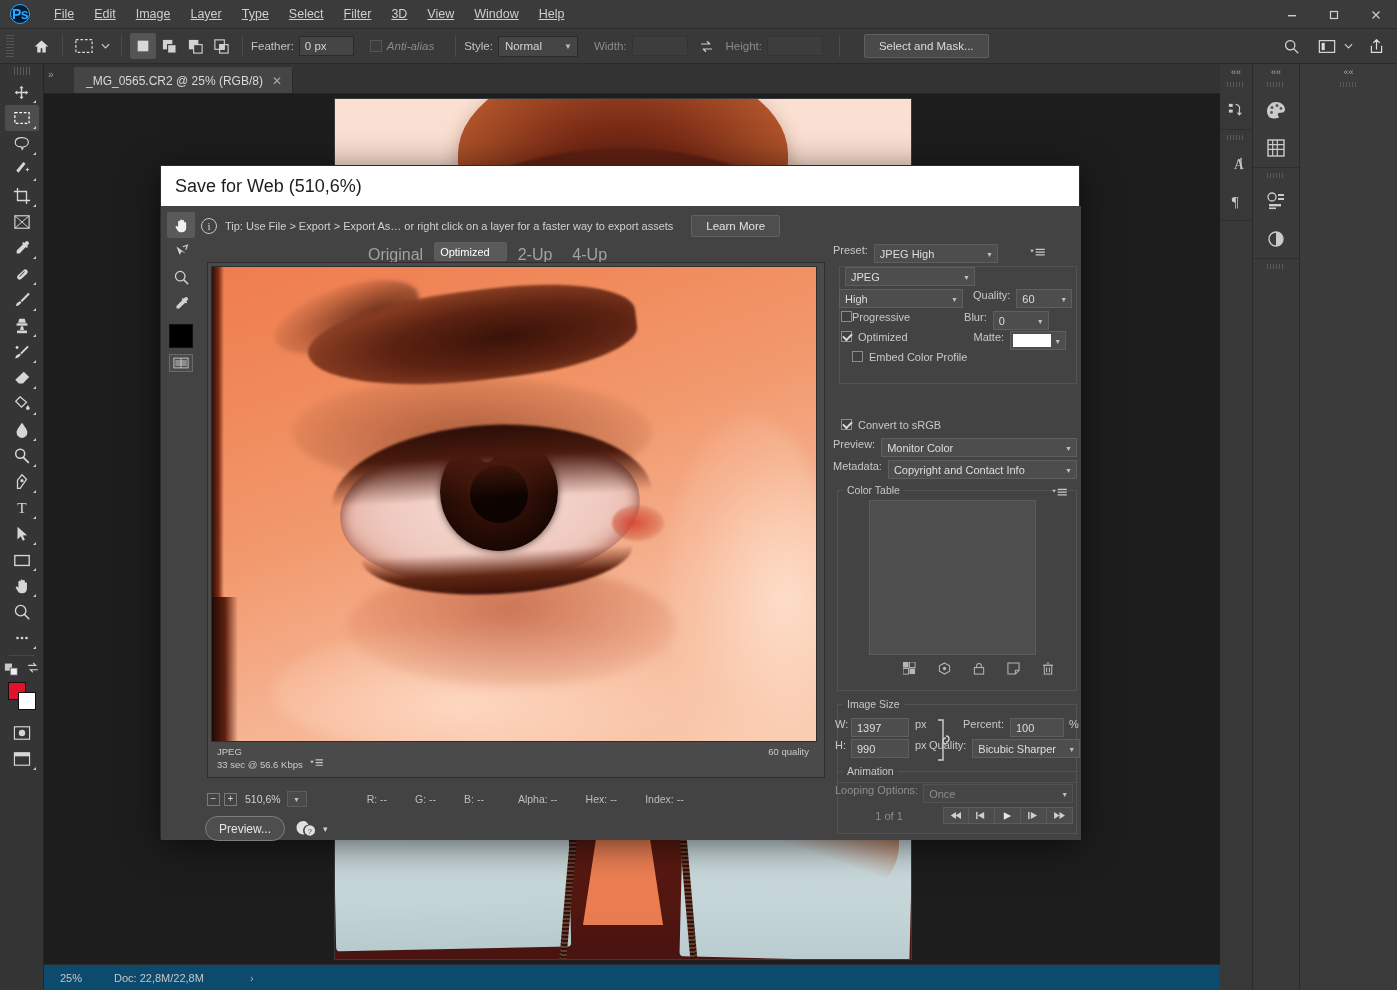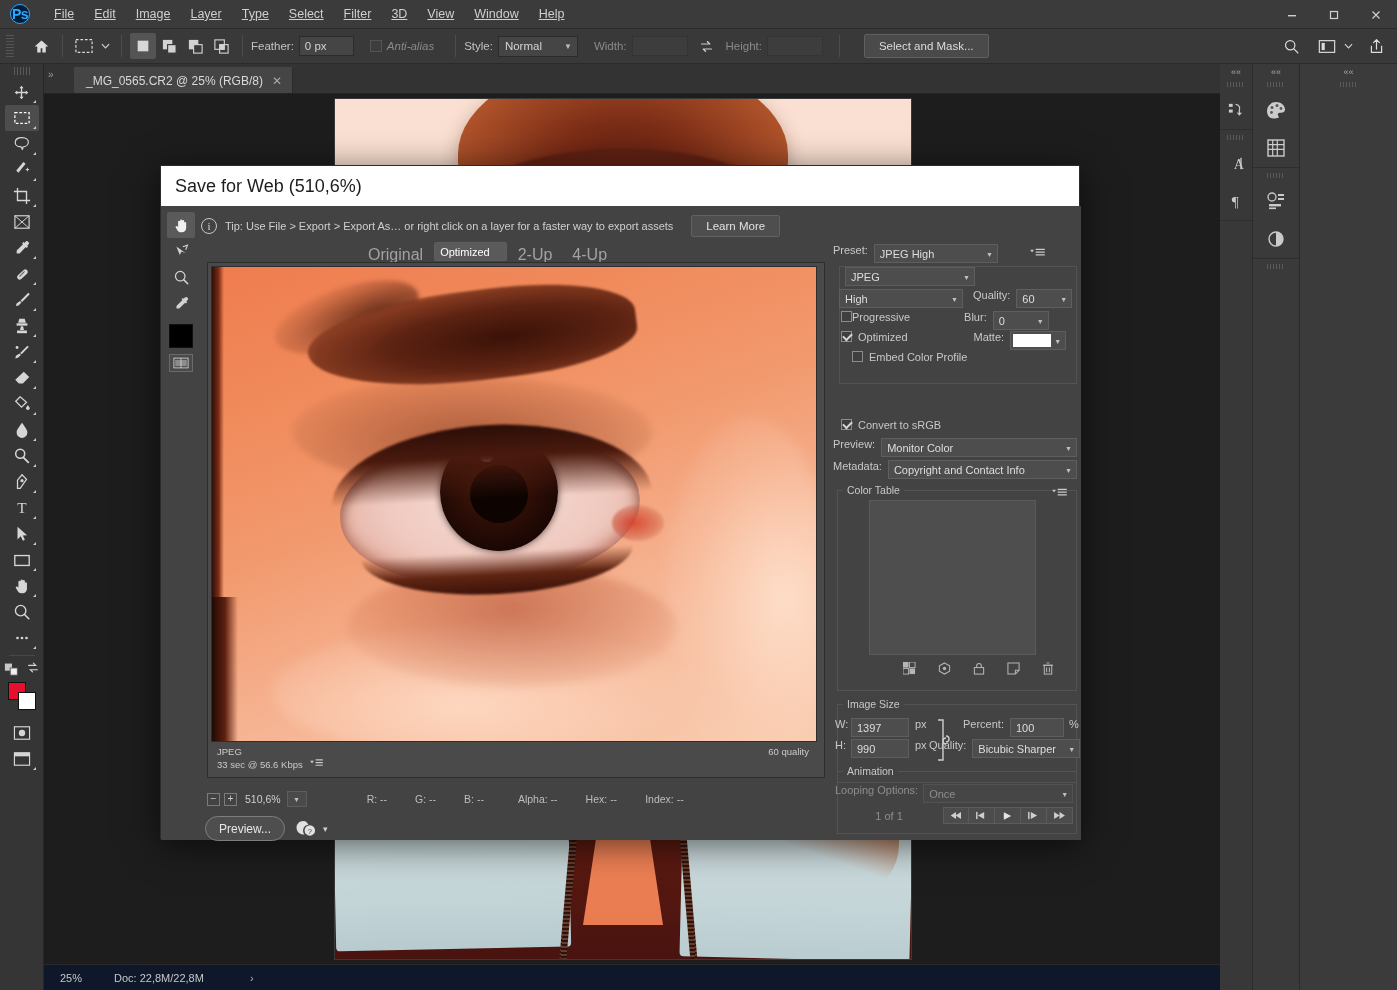--- a/index.html
+++ b/index.html
@@ -722,21 +722,21 @@
     </div>
 
     <div class="rdock-col rd-c">
       <div class="collapse-arrows">««</div>
       <div class="rd-head">
           <div class="rd-dots"></div>
         </div>
     </div>
   </div>
 
-  <div style="position:absolute;left:44px;top:964px;width:1176px;height:26px;background:#0f172a;border-top:1px solid #2a2a2a;display:flex;align-items:center;gap:0;">
+  <div style="position:absolute;left:44px;top:964px;width:1176px;height:26px;background:#0c4a6e;border-top:1px solid #2a2a2a;display:flex;align-items:center;gap:0;">
     <span style="color:#c6c6c6;font-size:11px;padding-left:16px;width:70px;">25%</span>
     <span style="color:#c6c6c6;font-size:11px;">Doc: 22,8M/22,8M</span>
     <span style="color:#b0b0b0;font-size:11px;margin-left:46px;">›</span>
   </div>
 
   <div class="sfw">
     <div class="sfw-title">Save for Web (510,6%)</div>
 
     <div class="sfw-body">
 

